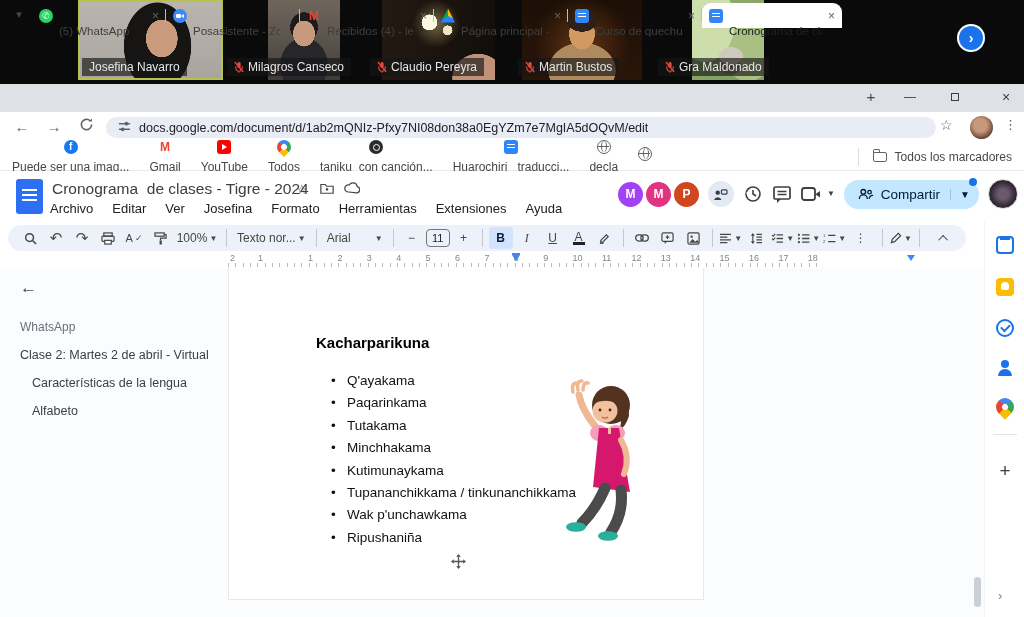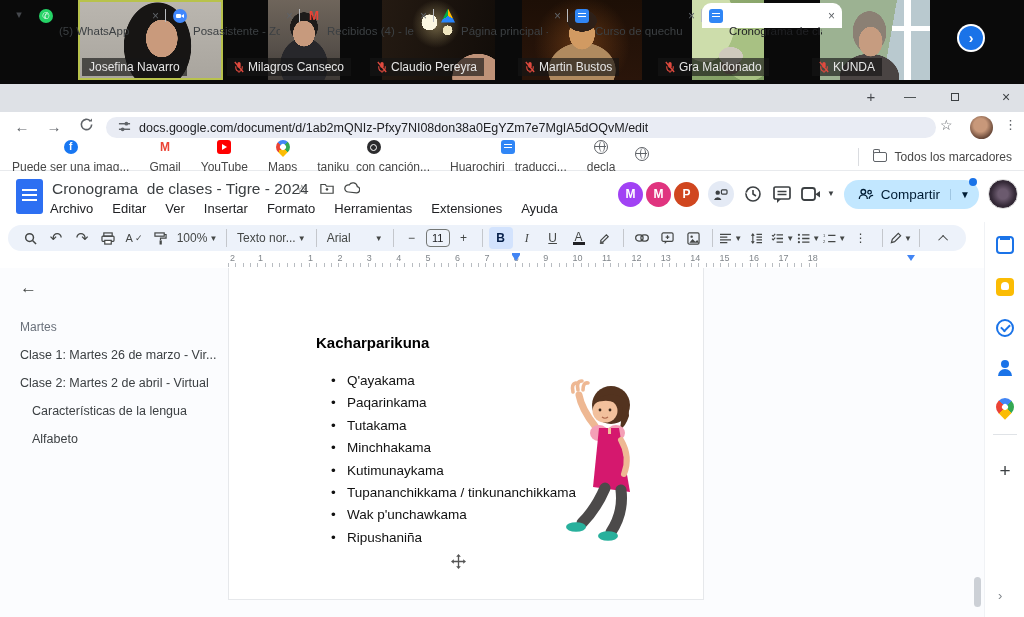--- a/index.html
+++ b/index.html
@@ -219,32 +219,20 @@
         <span class="mic"><svg width="10" height="12" viewBox="0 0 12 14">
             <rect x="4" y="1" width="4" height="7" rx="2" fill="#e04a3f"></rect>
             <path d="M2 6 q0 6 4 6 q4 0 4 -6" stroke="#e04a3f" fill="none" stroke-width="1.3"></path>
             <line x1="6" y1="12" x2="6" y2="14" stroke="#e04a3f" stroke-width="1.3"></line>
             <line x1="1" y1="1" x2="11" y2="13" stroke="#e04a3f" stroke-width="1.6"></line>
           </svg></span>
         <span>Gra Maldonado</span>
       </span>
     </div>
 
-    <div class="tile v-kunda">
-      <div class="vid"></div>
-      <span class="vlabel muted">
-        <span class="mic"><svg width="10" height="12" viewBox="0 0 12 14">
-            <rect x="4" y="1" width="4" height="7" rx="2" fill="#e04a3f"></rect>
-            <path d="M2 6 q0 6 4 6 q4 0 4 -6" stroke="#e04a3f" fill="none" stroke-width="1.3"></path>
-            <line x1="6" y1="12" x2="6" y2="14" stroke="#e04a3f" stroke-width="1.3"></line>
-            <line x1="1" y1="1" x2="11" y2="13" stroke="#e04a3f" stroke-width="1.6"></line>
-          </svg></span>
-        <span>KUNDA</span>
-      </span>
-    </div>
   </div>
 <div id="next-page-btn" class="abs">
     <span class="inner">›</span>
   </div>
 
 <div id="tab-bar" class="abs"></div>
 <div id="tab-search" class="abs">
     <span>▾</span>
   </div>
 <div id="tabs" class="abs">
@@ -325,21 +313,21 @@
         <span>Gmail</span>
       </span>
 
       <span class="bm">
         <span class="bm-ic bm-youtube"></span>
         <span>YouTube</span>
       </span>
 
       <span class="bm">
         <span class="bm-ic bm-maps"></span>
-        <span>Maps</span>
+        <span>Todos</span>
       </span>
 
       <span class="bm">
         <span class="bm-ic bm-instagram"></span>
         <span>taniku_con canción...</span>
       </span>
 
       <span class="bm">
         <span class="bm-ic bm-docs"></span>
         <span>Huarochiri_ traducci...</span>
@@ -370,21 +358,21 @@
       <path d="M8 7 v3 M6.6 8.4 L8 7 l1.4 1.4" stroke="#444746" fill="none" stroke-width="1.2"></path>
     </svg></div>
 <div class="abs title-ic" style="left:344px"><svg width="16" height="12" viewBox="0 0 18 13">
       <path d="M5 11 a4 4 0 1 1 .8-7.9 A5 5 0 0 1 15 5 a3.5 3.5 0 0 1-1 6.9z" fill="none" stroke="#444746" stroke-width="1.4"></path>
     </svg></div>
 <div id="menu-row" class="abs">
 
 <span>Archivo</span>
     <span>Editar</span>
     <span>Ver</span>
-    <span>Insertar</span>
+    <span>Josefina</span>
     <span>Formato</span>
     <span>Herramientas</span>
     <span>Extensiones</span>
     <span>Ayuda</span>
   </div>
 <div id="header-right" class="abs">
   <span style="display:flex;gap:3px">
 
   <span class="collab" style="background-color: rgb(161, 66, 244);">M</span>
       <span class="collab" style="background-color: rgb(224, 52, 127);">M</span>
@@ -569,26 +557,23 @@
   <span class="ind-marker" id="ind-right"></span>
 </div>
 <div id="ruler-v" class="abs">
   <span class="nums"><span style="top: 20px;">1</span><span style="top: 65.5px;">2</span><span style="top: 111px;">3</span><span style="top: 156.5px;">4</span><span style="top: 202px;">5</span><span style="top: 247.5px;">6</span><span style="top: 293px;">7</span></span>
   <span class="ticks"></span>
 </div>
 
 <div id="canvas" class="abs">
   <div id="outline">
     <div id="outline-back">←</div>
-    <div id="outline-label">Martes</div>
+    <div id="outline-label">WhatsApp</div>
     <div>
 
-        <div class="ol-item lvl-1">
-          <span>Clase 1: Martes 26 de marzo - Vir...</span>
-        </div>
 
         <div class="ol-item lvl-1">
           <span>Clase 2: Martes 2 de abril - Virtual</span>
         </div>
 
         <div class="ol-item lvl-2">
           <span>Características de la lengua</span>
         </div>
 
         <div class="ol-item lvl-2">

